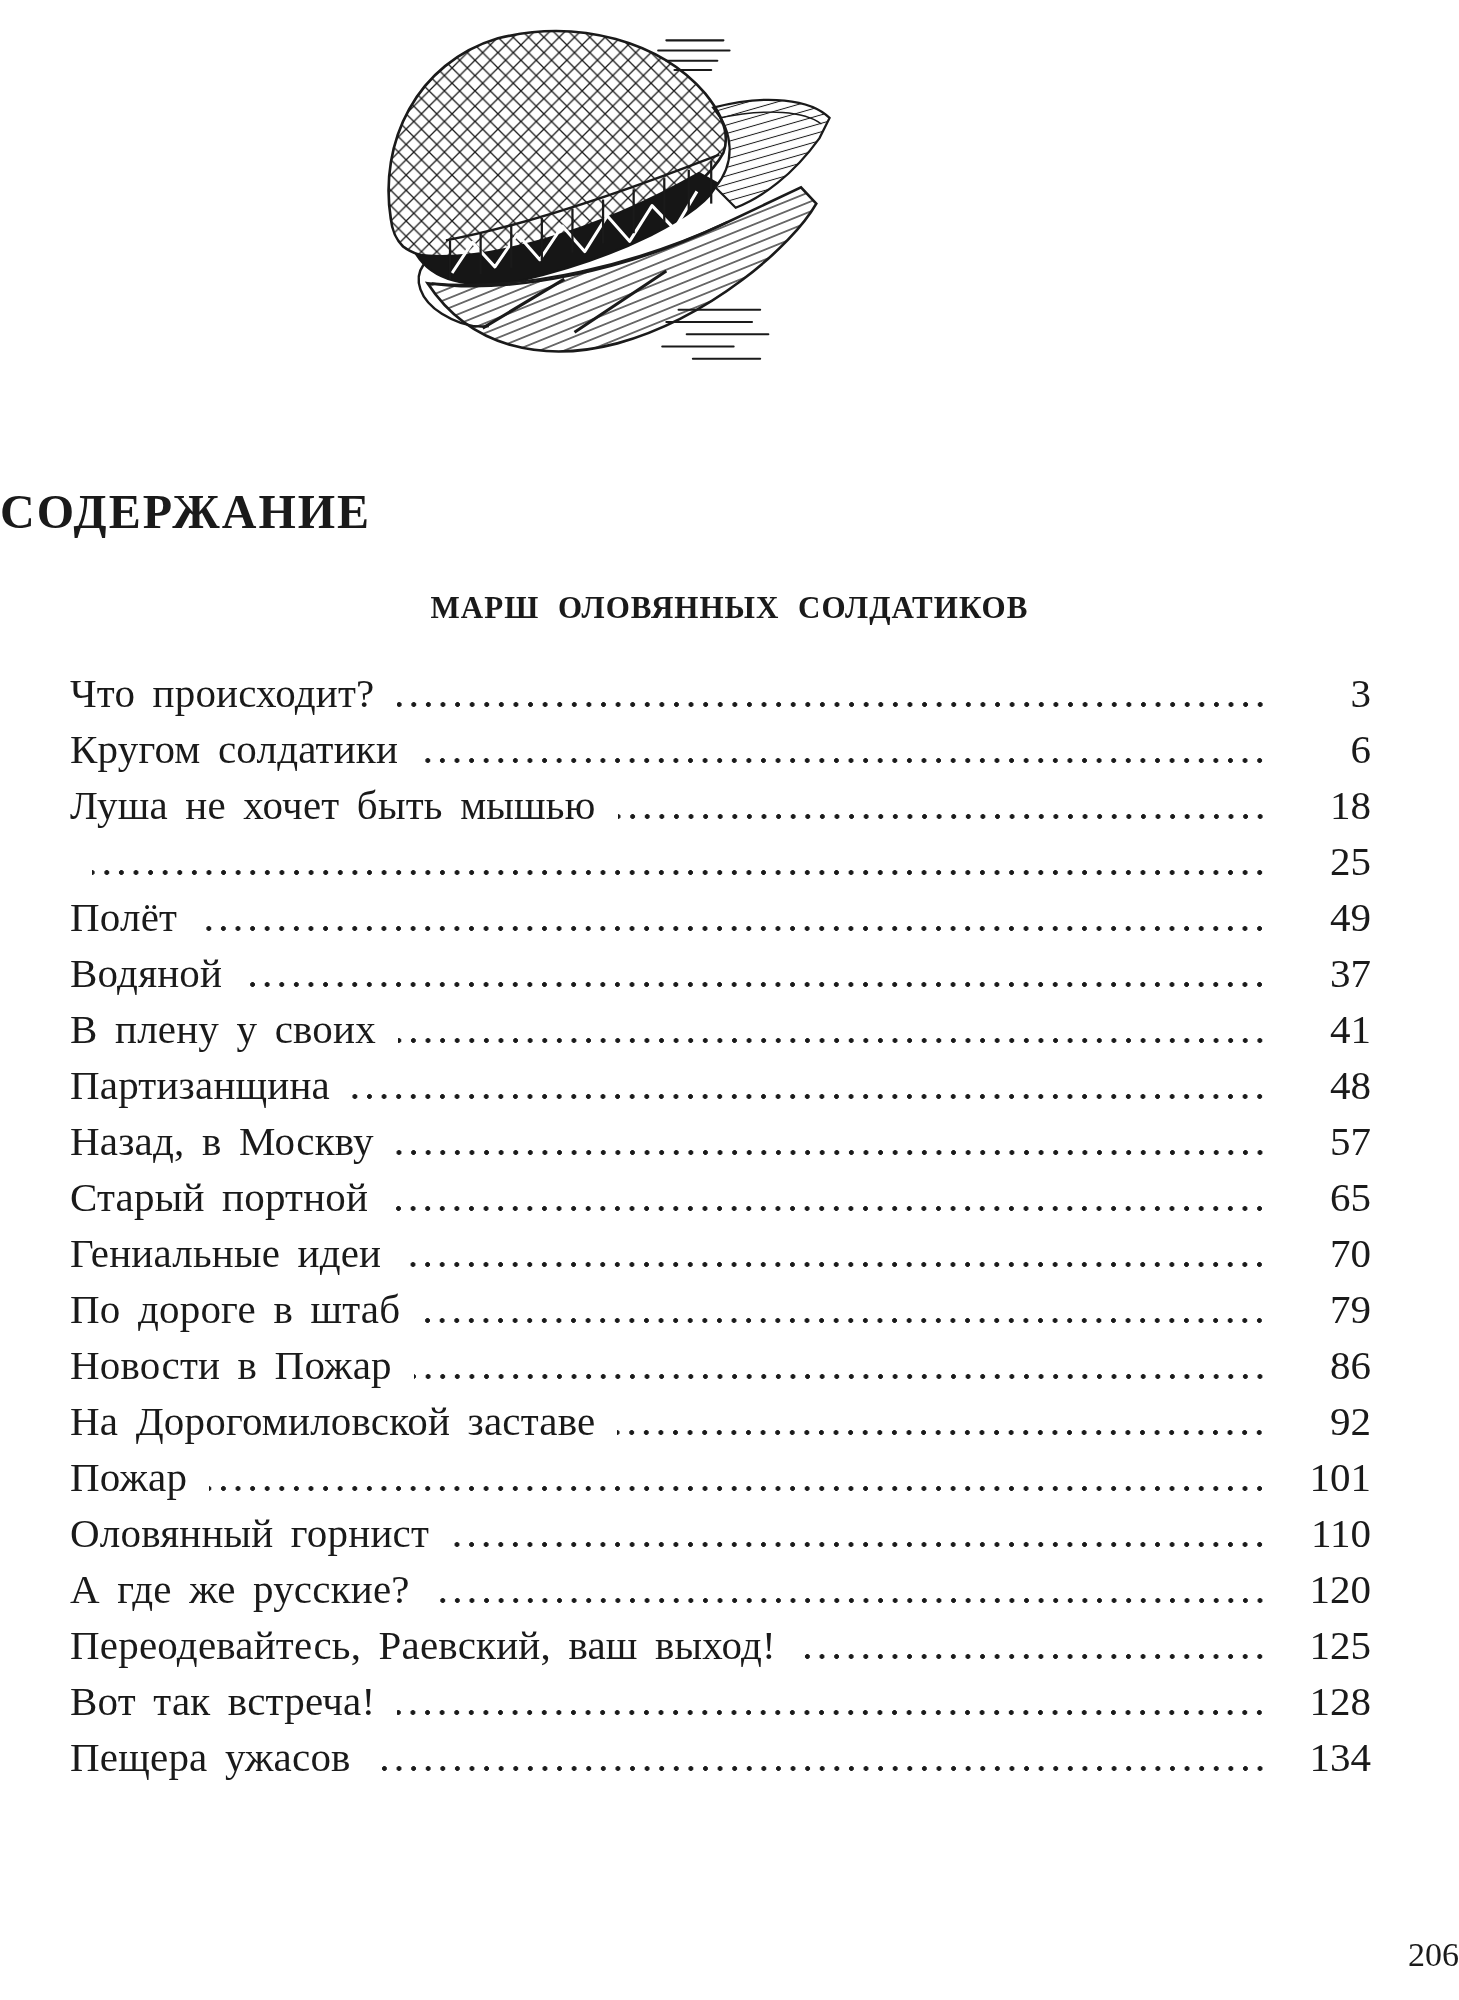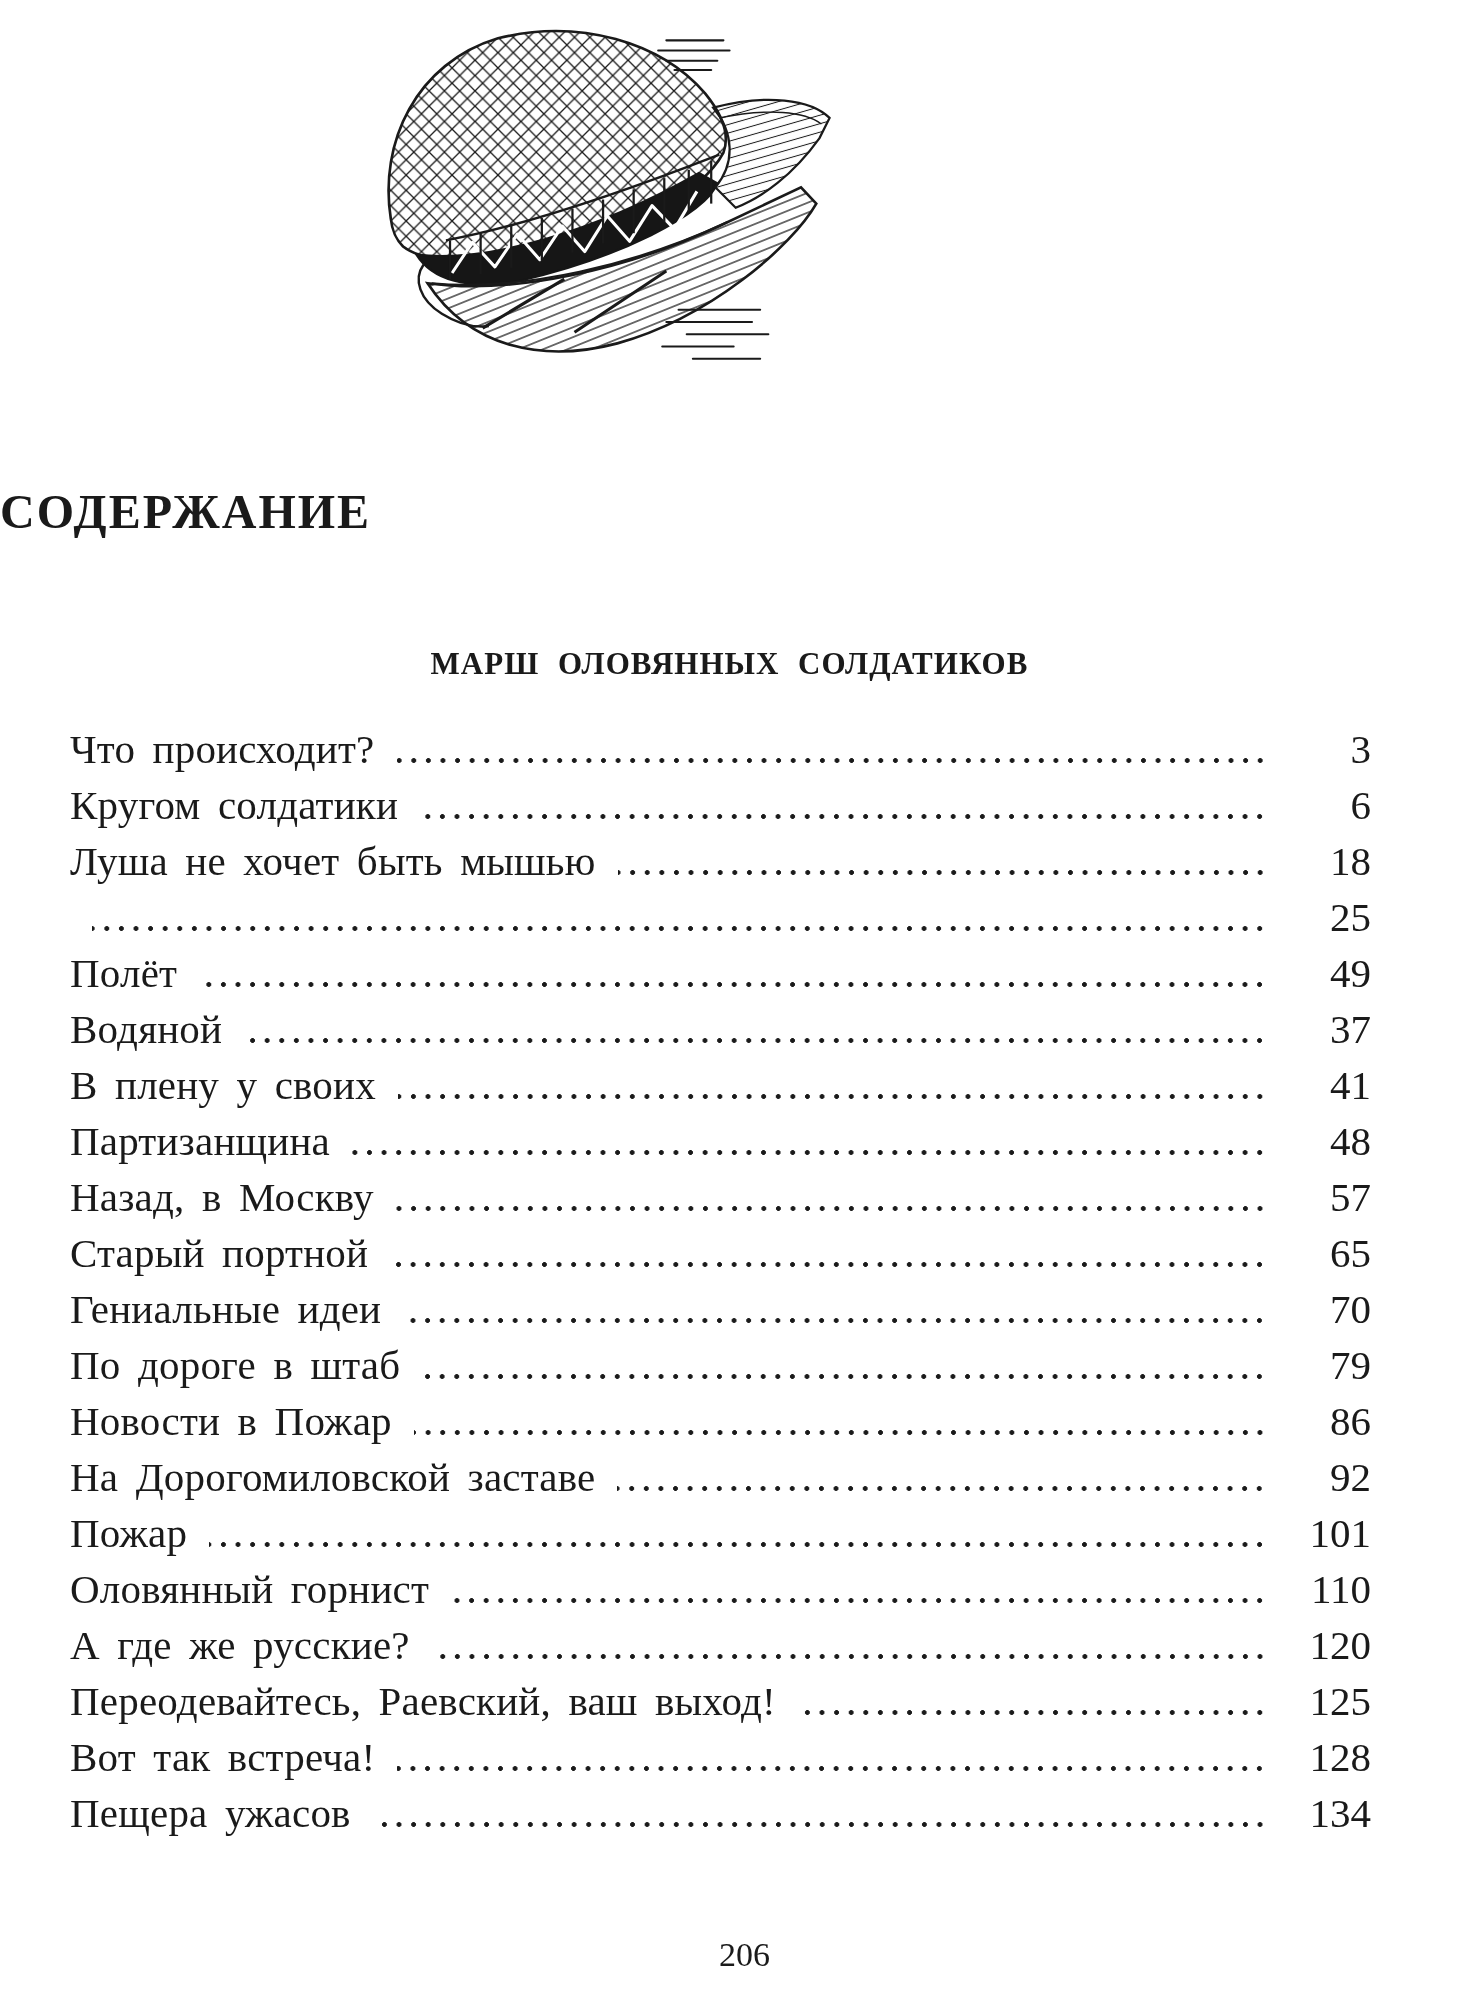--- a/index.html
+++ b/index.html
@@ -25,21 +25,21 @@
 
   
   .page-title {
     margin-top: 112px;
     font-size: 48px;
     font-weight: bold;
     letter-spacing: 2px;
     line-height: 1.1;
   }
   .section-heading {
-    margin-top: 108px;
+    margin-top: 52px;
     text-align: center;
     font-size: 31px;
     font-weight: bold;
     letter-spacing: 1px;
     word-spacing: 10px;
     line-height: 1.1;
   }
 
   
   .toc {
@@ -70,21 +70,21 @@
     text-align: right;
     letter-spacing: 0;
     word-spacing: 0;
   }
 
   
   .footer-folio {
     position: absolute;
     left: 0; right: 0;
     bottom: 26px;
-    text-align: center;
+    text-align: right;
     font-size: 34px;
     padding-left: 30px;
   }
 </style>
 </head>
 <body>
 
 <div class="illustration-wrap">
   <svg viewBox="0 0 470 345" xmlns="http://www.w3.org/2000/svg">
     <defs>

